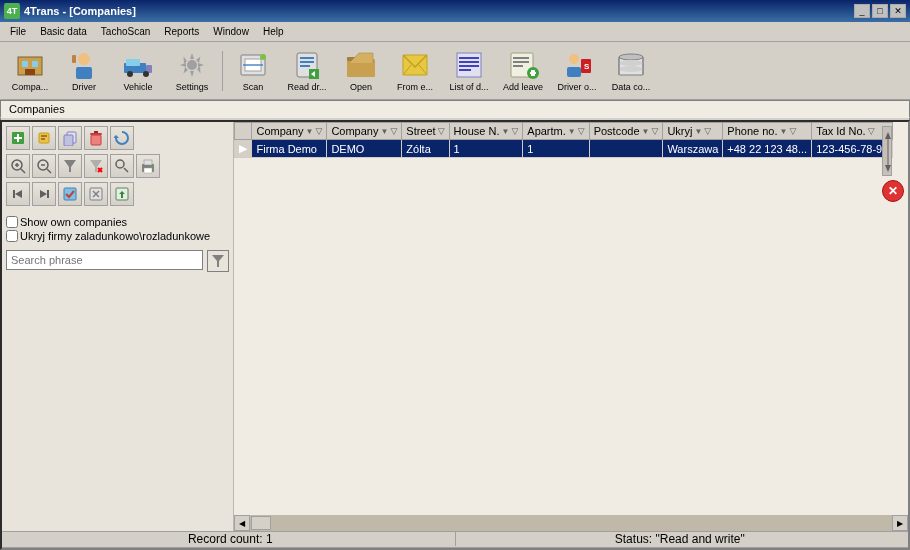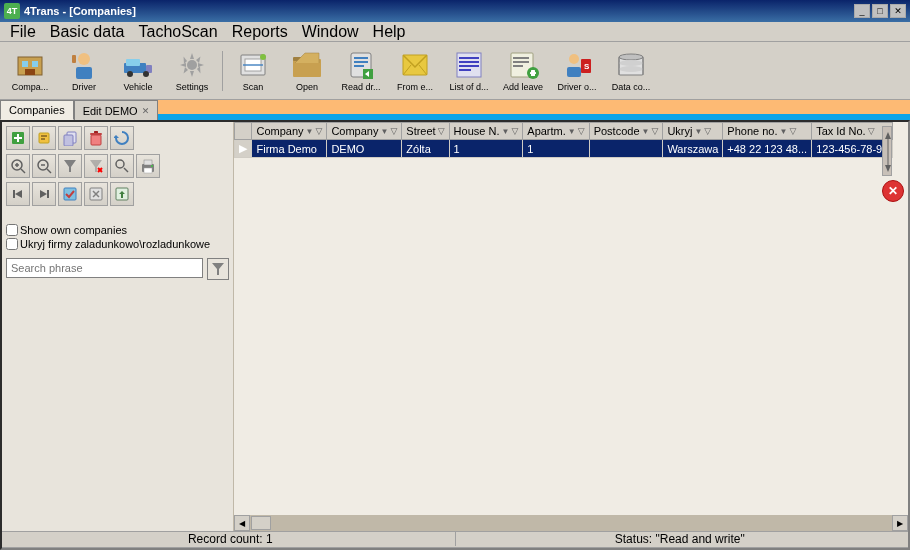--- a/index.html
+++ b/index.html
@@ -8,31 +8,31 @@
     
     .title-bar { background: linear-gradient(to bottom, #0a246a, #3a6ea5); color: white; height: 22px; display: flex; align-items: center; justify-content: space-between; padding: 0 4px; }
     .title-bar-left { display: flex; align-items: center; gap: 4px; font-size: 11px; font-weight: bold; }
     .title-bar-icon { width: 16px; height: 16px; background: #4CAF50; border-radius: 2px; font-size: 9px; display: flex; align-items: center; justify-content: center; color: white; font-weight: bold; }
     .title-bar-controls { display: flex; gap: 2px; }
     .title-btn { width: 16px; height: 14px; border: 1px solid #aaa; background: #c0c0c0; font-size: 9px; display: flex; align-items: center; justify-content: center; cursor: pointer; color: #000; }
     .title-btn.close { background: #c0c0c0; }
     
     
     .menu-bar { background: #d4d0c8; border-bottom: 1px solid #a0a0a0; height: 20px; display: flex; align-items: center; padding: 0 4px; gap: 2px; }
-    .menu-item { padding: 2px 6px; font-size: 16px; cursor: pointer; height: 18px; display: flex; align-items: center; }
+    .menu-item { padding: 2px 6px; font-size: 10px; cursor: pointer; height: 18px; display: flex; align-items: center; }
     
     
     .toolbar { background: #d4d0c8; border-bottom: 1px solid #a0a0a0; height: 58px; display: flex; align-items: center; padding: 2px 4px; gap: 2px; }
     .toolbar-btn { display: flex; flex-direction: column; align-items: center; justify-content: center; width: 52px; height: 52px; cursor: pointer; border: 1px solid transparent; padding: 2px; font-size: 9px; text-align: center; gap: 2px; }
     .toolbar-separator { width: 1px; height: 40px; background: #a0a0a0; margin: 0 2px; }
     .toolbar-icon { width: 32px; height: 32px; display: flex; align-items: center; justify-content: center; }
     .toolbar-label { font-size: 9px; color: #000; line-height: 1; text-align: center; }
     
     
-    .tab-bar { display: flex; background: #fdba74; border-bottom: 6px solid #0ea5e9; height: 20px; }
+    .tab-bar { display: flex; background: #0ea5e9; border-bottom: 1px solid #0ea5e9; height: 20px; flex-direction: column; }
     .tab { padding: 2px 8px; border: 1px solid #808080; border-bottom: none; background: #d4d0c8; font-size: 11px; cursor: pointer; display: flex; align-items: center; gap: 4px; height: 20px; }
     .tab.active { background: #f0ece4; border-bottom: 1px solid #f0ece4; margin-bottom: -1px; z-index: 1; }
     .tab-close { font-size: 9px; color: #666; cursor: pointer; }
     .inner-toolbar-row { display: flex; gap: 2px; align-items: center; }
     .inner-btn { width: 24px; height: 24px; border: 1px solid #a0a0a0; background: linear-gradient(to bottom, #e8e4dc, #d4d0c8); display: flex; align-items: center; justify-content: center; cursor: pointer; font-size: 11px; }
     .checkboxes { display: flex; gap: 8px; align-items: center; margin-bottom: 4px; font-size: 11px; }
     .checkbox-label { display: flex; align-items: center; gap: 2px; }
     .search-row { display: flex; align-items: flex-start; gap: 4px; }
     .search-input { flex: 1; height: 20px; border: 1px solid #808080; background: white; padding: 2px 4px; font-size: 11px; }
     .filter-btn { width: 22px; height: 22px; border: 1px solid #808080; background: #e8e4dc; display: flex; align-items: center; justify-content: center; cursor: pointer; }
@@ -151,40 +151,40 @@
         <rect x="6" y="15" width="20" height="2" fill="#4080c0" opacity="0.7"></rect>
         <circle cx="26" cy="8" r="3" fill="#80c040"></circle>
       </svg>
     </div>
     <span class="toolbar-label">Scan</span>
   </div>
 
   <div class="toolbar-btn">
     <div class="toolbar-icon">
       <svg width="32" height="32" viewBox="0 0 32 32">
-        <rect x="2" y="10" width="28" height="18" fill="#c8a050" rx="1"></rect>
-        <rect x="2" y="8" width="12" height="4" fill="#a08040" rx="1"></rect>
-        <path d="M4 14 L14 4 L28 4 L28 14" fill="#d4b060" stroke="#a08040" stroke-width="0.5"></path>
-      </svg>
-    </div>
-    <span class="toolbar-label">Open</span>
-  </div>
-
-  <div class="toolbar-btn">
-    <div class="toolbar-icon">
-      <svg width="32" height="32" viewBox="0 0 32 32">
         <rect x="6" y="4" width="20" height="24" fill="#e0e0e0" stroke="#808080" stroke-width="1" rx="2"></rect>
         <rect x="9" y="8" width="14" height="2" fill="#4080c0"></rect>
         <rect x="9" y="12" width="14" height="2" fill="#4080c0"></rect>
         <rect x="9" y="16" width="10" height="2" fill="#4080c0"></rect>
         <path d="M18 20 L28 20 L28 30 L18 30 Z" fill="#40a040"></path>
         <path d="M20 25 L24 22 L24 28 Z" fill="white"></path>
       </svg>
     </div>
     <span class="toolbar-label">Read dr...</span>
+  </div>
+
+  <div class="toolbar-btn">
+    <div class="toolbar-icon">
+      <svg width="32" height="32" viewBox="0 0 32 32">
+        <rect x="2" y="10" width="28" height="18" fill="#c8a050" rx="1"></rect>
+        <rect x="2" y="8" width="12" height="4" fill="#a08040" rx="1"></rect>
+        <path d="M4 14 L14 4 L28 4 L28 14" fill="#d4b060" stroke="#a08040" stroke-width="0.5"></path>
+      </svg>
+    </div>
+    <span class="toolbar-label">Open</span>
   </div>
 
   <div class="toolbar-btn">
     <div class="toolbar-icon">
       <svg width="32" height="32" viewBox="0 0 32 32">
         <rect x="4" y="6" width="24" height="20" fill="#e8c840" stroke="#c0a020" stroke-width="1" rx="1"></rect>
         <path d="M4 6 L16 18 L28 6" stroke="#c0a020" stroke-width="1.5" fill="none"></path>
         <path d="M4 26 L12 16" stroke="#c0a020" stroke-width="1" fill="none"></path>
         <path d="M28 26 L20 16" stroke="#c0a020" stroke-width="1" fill="none"></path>
       </svg>
@@ -371,21 +371,21 @@
             </svg>
           </div>
           <div class="inner-btn" title="Export">
             <svg width="16" height="16" viewBox="0 0 16 16">
               <rect x="2" y="2" width="12" height="12" fill="#e0f0e0" stroke="#608060" stroke-width="1" rx="1"></rect>
               <path d="M5 8 L8 5 L11 8 L9 8 L9 12 L7 12 L7 8 Z" fill="#408040"></path>
             </svg>
           </div>
         </div>
 
-        <div class="checkboxes" style="margin-top: 14px; flex-wrap: wrap; gap: 2px; justify-content: space-between;">
+        <div class="checkboxes" style="margin-top: 6px; flex-wrap: wrap; gap: 2px; justify-content: space-between;">
           <label class="checkbox-label">
             <input type="checkbox" style="width: 12px; height: 12px;">
             <span>Show own companies</span>
           </label>
           <label class="checkbox-label">
             <input type="checkbox" style="width: 12px; height: 12px;">
             <span>Ukryj firmy zaladunkowo\rozladunkowe</span>
           </label>
         </div>
 

